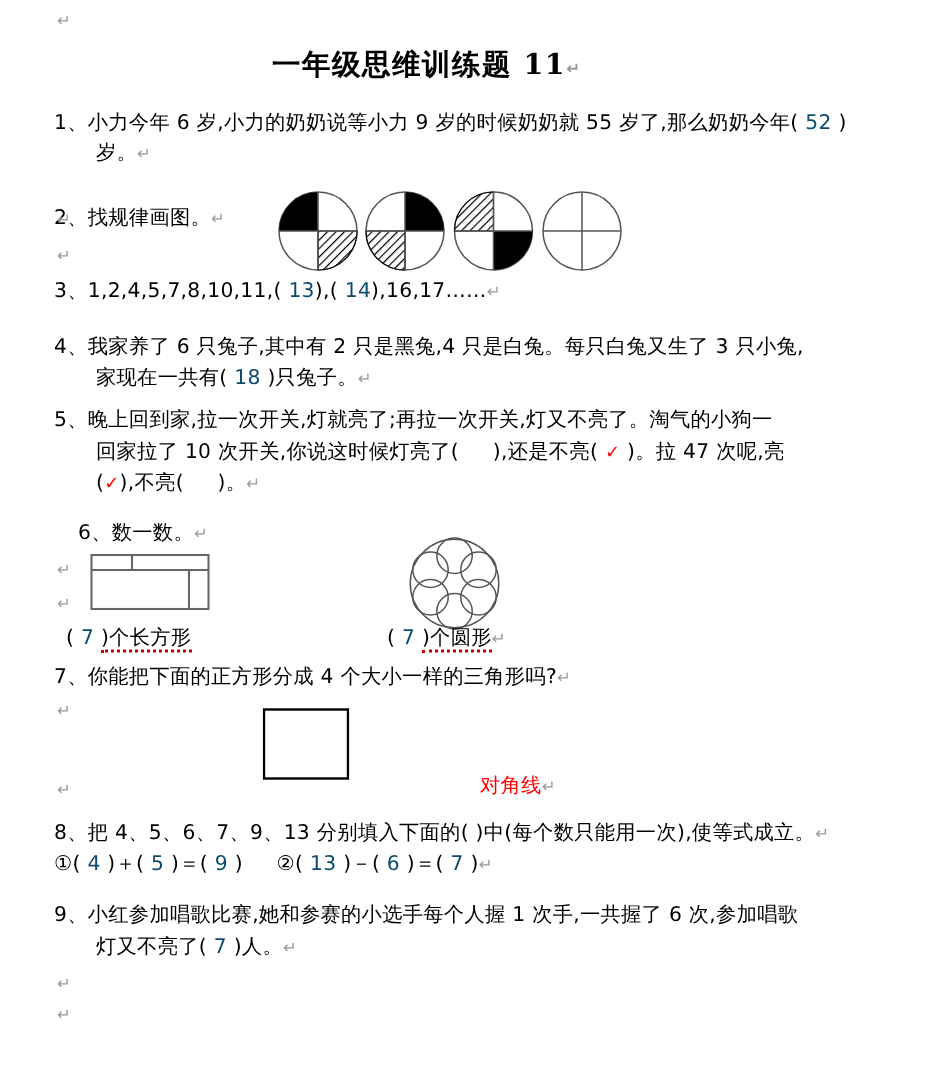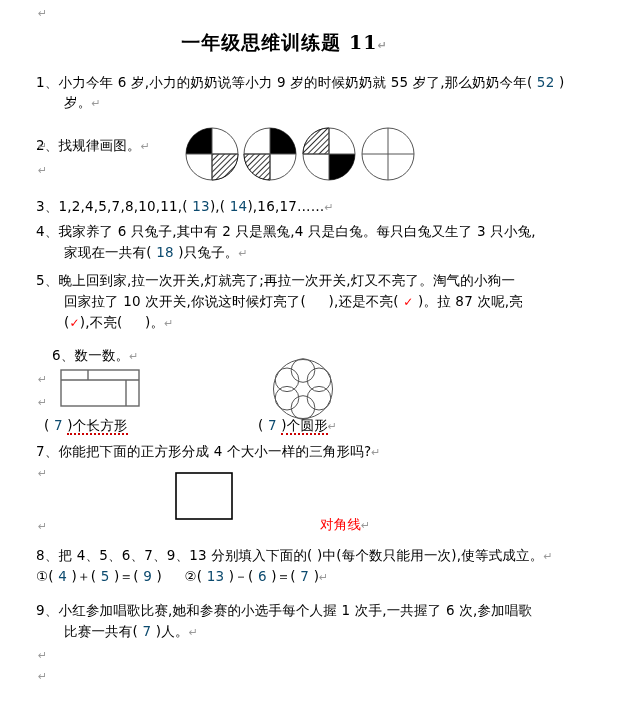--- a/index.html
+++ b/index.html
@@ -118,21 +118,21 @@
       </g>
 
       <g transform="translate(176,0)">
         <circle cx="28" cy="28" r="26" fill="#ffffff" stroke="#555" stroke-width="1"></circle>
         <line x1="2" y1="28" x2="54" y2="28" stroke="#555" stroke-width="1"></line>
         <line x1="28" y1="2" x2="28" y2="54" stroke="#555" stroke-width="1"></line>
       </g>
     </svg>
   </div>
 
-  <div class="q" style="left:36px;top:196px;text-align:center;">
+  <div class="q" style="left:36px;top:184px;text-align:center;">
     <span>3、1,2,4,5,7,8,10,11,(</span>
     <span class="ans">13</span><span>),(</span>
     <span class="ans">14</span><span>),16,17……</span><span class="pilcrow">↵</span>
   </div>
 
   <div class="q" style="left:36px;top:221px;">
     <span>4、我家养了 6 只兔子,其中有 2 只是黑兔,4 只是白兔。每只白兔又生了 3 只小兔,</span>
   </div>
   <div class="q" style="left:64px;top:242px;">
     <span>家现在一共有(</span>
@@ -141,21 +141,21 @@
   </div>
 
   <div class="q" style="left:36px;top:270px;">
     <span>5、晚上回到家,拉一次开关,灯就亮了;再拉一次开关,灯又不亮了。淘气的小狗一</span>
   </div>
   <div class="q" style="left:64px;top:291px;">
     <span>回家拉了 10 次开关,你说这时候灯亮了(</span>
     <span>&nbsp;&nbsp;&nbsp;</span>
     <span>),还是不亮(</span>
     <span class="check">✓</span>
-    <span>)。拉 87 次呢,亮</span>
+    <span>)。拉 47 次呢,亮</span>
   </div>
   <div class="q" style="left:64px;top:312px;">
     <span>(</span><span class="check">✓</span><span>),不亮(</span>
     <span>&nbsp;&nbsp;&nbsp;</span>
     <span>)。</span><span class="pilcrow">↵</span>
   </div>
 
   <div class="q" style="left:52px;top:345px;">
     <span>6、数一数。</span><span class="pilcrow">↵</span>
   </div>
@@ -228,21 +228,21 @@
     <span class="ans">6</span>
     <span>)＝(</span>
     <span class="ans">7</span>
     <span>)</span><span class="pilcrow">↵</span>
   </div>
 
   <div class="q" style="left:36px;top:600px;">
     <span>9、小红参加唱歌比赛,她和参赛的小选手每个人握 1 次手,一共握了 6 次,参加唱歌</span>
   </div>
   <div class="q" style="left:64px;top:621px;">
-    <span>比赛一共有(</span>
+    <span>灯又不亮了(</span>
     <span class="ans">7</span>
     <span>)人。</span><span class="pilcrow">↵</span>
   </div>
 
   <span class="pilcrow" style="position:absolute;left:38px;top:650px;">↵</span>
   <span class="pilcrow" style="position:absolute;left:38px;top:671px;">↵</span>
 
 </div>
 
 </body></html>

